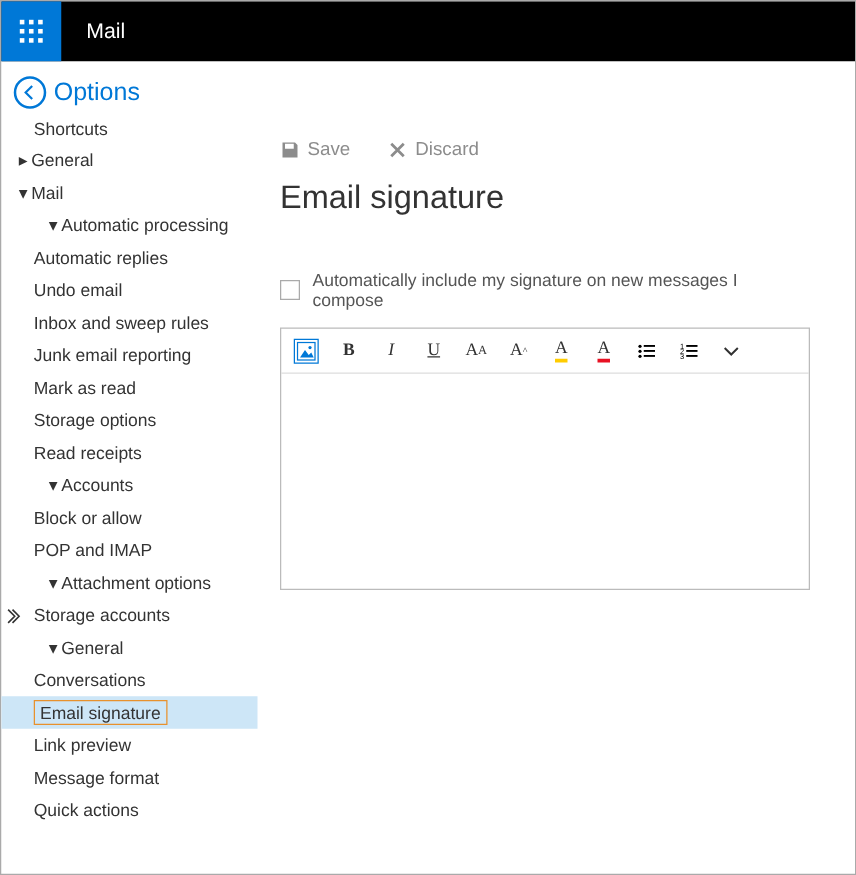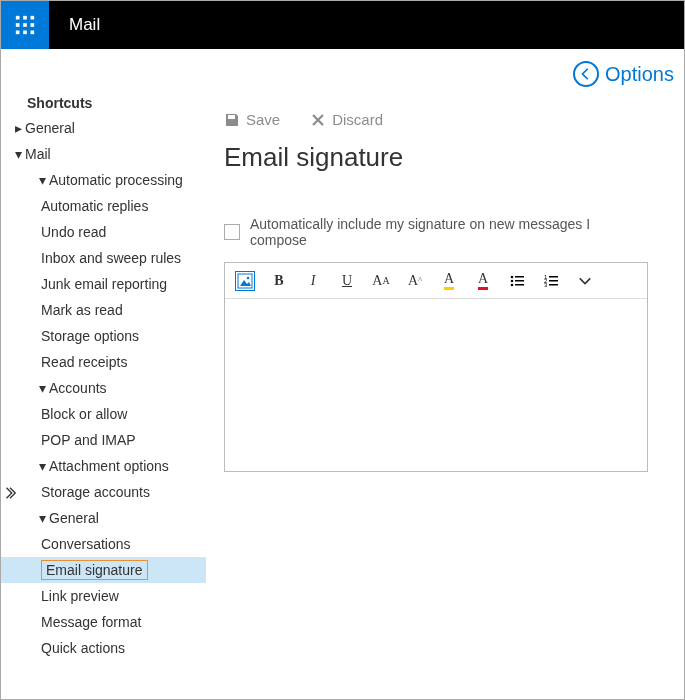--- a/index.html
+++ b/index.html
@@ -1,32 +1,32 @@
 <!DOCTYPE html>
 <html><head>
 <meta charset="utf-8">
 <style>
   * { box-sizing: border-box; }
   body { margin: 0; font-family: "Segoe UI", Arial, sans-serif; font-size: 14px; color: #333; background: #fff; width: 685px; height: 700px; overflow: hidden; border: 1px solid #aaa;}
   .topbar { height: 48px; background: #000; display: flex; align-items: center; }
   .waffle { width: 48px; height: 48px; background: #0078d7; display: flex; align-items: center; justify-content: center; cursor: pointer;}
   .waffle svg { width: 22px; height: 22px; }
   .app-title { color: #fff; font-size: 17px; margin-left: 20px; font-weight: 400;}
-  .options-header { display: flex; align-items: center; padding: 12px 10px 4px 10px; color: #0078d7; font-size: 20px; cursor:pointer;justify-content:flex-end;}
+  .options-header { display: flex; align-items: center; padding: 12px 10px 4px 10px; color: #0078d7; font-size: 20px; cursor:pointer;}
   .back-circle { width: 26px; height: 26px; border: 2px solid #0078d7; border-radius: 50%; display:flex; align-items:center; justify-content:center; margin-right:6px;}
   .back-circle svg { width: 14px; height:14px; }
   .columns { display: flex; height: calc(700px - 48px - 44px); }
   .sidebar { width: 205px; padding: 4px 0 0 0; font-size: 14px; color: #333; position:relative;}
   .expand-handle { position:absolute; left:2px; top:395px; color:#333; font-size:16px; cursor:pointer;}
-  .nav-section-title { font-weight:700; padding: 0 0 4px 26px; }
+  .nav-section-title { font-weight:400; padding: 0 0 4px 26px; }
   .nav-item { padding: 2px 0 2px 0; cursor: pointer; line-height:22px; }
   .nav-item .caret { display:inline-block; width:10px; margin-left: var(--ind,0px); color:#333;}
   .nav-item .label { }
   .level0 .caret{ margin-left:14px;} .level0 .label{} 
-  .level2 { padding-left:40px;}
+  .level2 { padding-left:26px;}
   .level2-sub .caret{ margin-left:38px;}
   .selected { background:#cde6f7; }
   .selected-box { display:inline-block; border:1.5px solid #e8912d; padding:0 4px; line-height:18px;}
   .content { flex:1; padding: 20px 36px 0 18px;}
   .toolbar { display:flex; gap:30px; color:#8c8c8c; font-size:15px; margin-bottom:14px;}
   .tool-btn { display:flex; align-items:center; gap:6px; cursor:pointer;}
   .tool-btn svg{ width:16px; height:16px;}
   .page-heading { font-size:26px; font-weight:300; color:#333; margin-bottom:18px;}
   .check-row { display:flex; align-items:center; gap:10px; margin-bottom:14px; color:#555;margin-top:43px;}
   .checkbox { width:16px; height:16px; border:1px solid #aaa; background:#fff; cursor:pointer; flex-shrink:0;}
@@ -80,21 +80,21 @@
         </svg>
     </div>
 
     <div class="nav-section-title">Shortcuts</div>
 
     <div class="nav-item level0"><span class="caret">▸</span><span class="label">General</span></div>
     <div class="nav-item level0"><span class="caret">▾</span><span class="label">Mail</span></div>
 
     <div class="nav-item level2-sub"><span class="caret">▾</span><span class="label">Automatic processing</span></div>
     <div class="nav-item level2">Automatic replies</div>
-    <div class="nav-item level2">Undo read</div>
+    <div class="nav-item level2">Undo email</div>
     <div class="nav-item level2">Inbox and sweep rules</div>
     <div class="nav-item level2">Junk email reporting</div>
     <div class="nav-item level2">Mark as read</div>
     <div class="nav-item level2">Storage options</div>
     <div class="nav-item level2">Read receipts</div>
 
     <div class="nav-item level2-sub"><span class="caret">▾</span><span class="label">Accounts</span></div>
     <div class="nav-item level2">Block or allow</div>
     <div class="nav-item level2">POP and IMAP</div>
 

